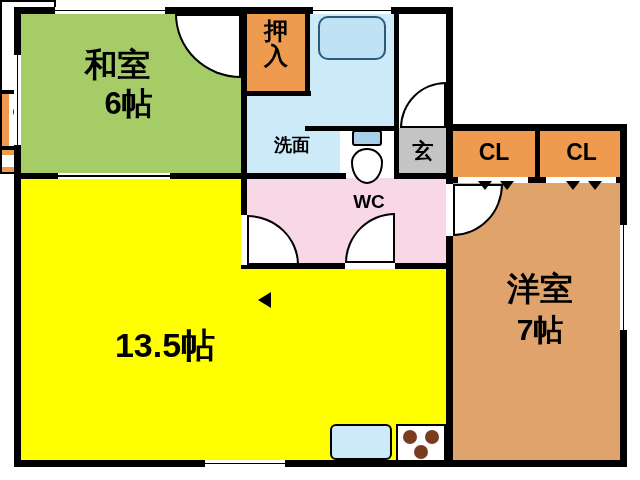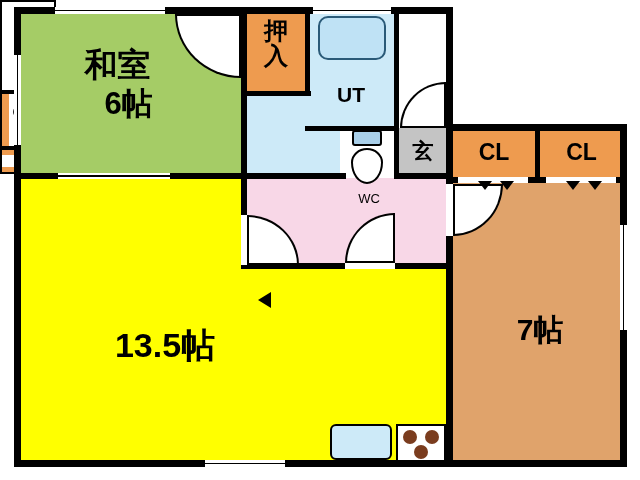--- a/index.html
+++ b/index.html
@@ -131,23 +131,24 @@
   </div>
 
   <div class="lbl z5" style="left:30px;top:48px;width:175px;font-size:33px">和室</div>
   <div class="lbl z5" style="left:46px;top:88px;width:165px;font-size:31px">6帖</div>
 
   <div class="lbl z5" style="left:247px;top:18px;width:58px;font-size:24px;font-weight:700">
     <div>押</div>
     <div>入</div>
   </div>
 
-  <div class="lbl z5" style="left:305px;top:84px;width:92px;font-size:21px;font-weight:700">UT</div>
-  <div class="lbl z5" style="left:341px;top:192px;width:56px;font-size:13px;font-weight:400">WC</div>
+  <div class="lbl z5" style="left:247px;top:136px;width:90px;font-size:18px">洗面</div>
+  <div class="lbl z5" style="left:341px;top:192px;width:56px;font-size:19px;font-weight:700">WC</div>
   <div class="lbl z5" style="left:398px;top:140px;width:50px;font-size:21px">玄</div>
   <div class="lbl z5" style="left:450px;top:140px;width:88px;font-size:23px;font-weight:700">CL</div>
   <div class="lbl z5" style="left:538px;top:140px;width:87px;font-size:23px;font-weight:700">CL</div>
 
   <div class="lbl z5" style="left:50px;top:328px;width:230px;font-size:34px">13.5帖</div>
 
+  <div class="lbl z5" style="left:460px;top:272px;width:160px;font-size:33px">洋室</div>
   <div class="lbl z5" style="left:460px;top:314px;width:160px;font-size:30px">7帖</div>
 
 </div>
 
 </body></html>

